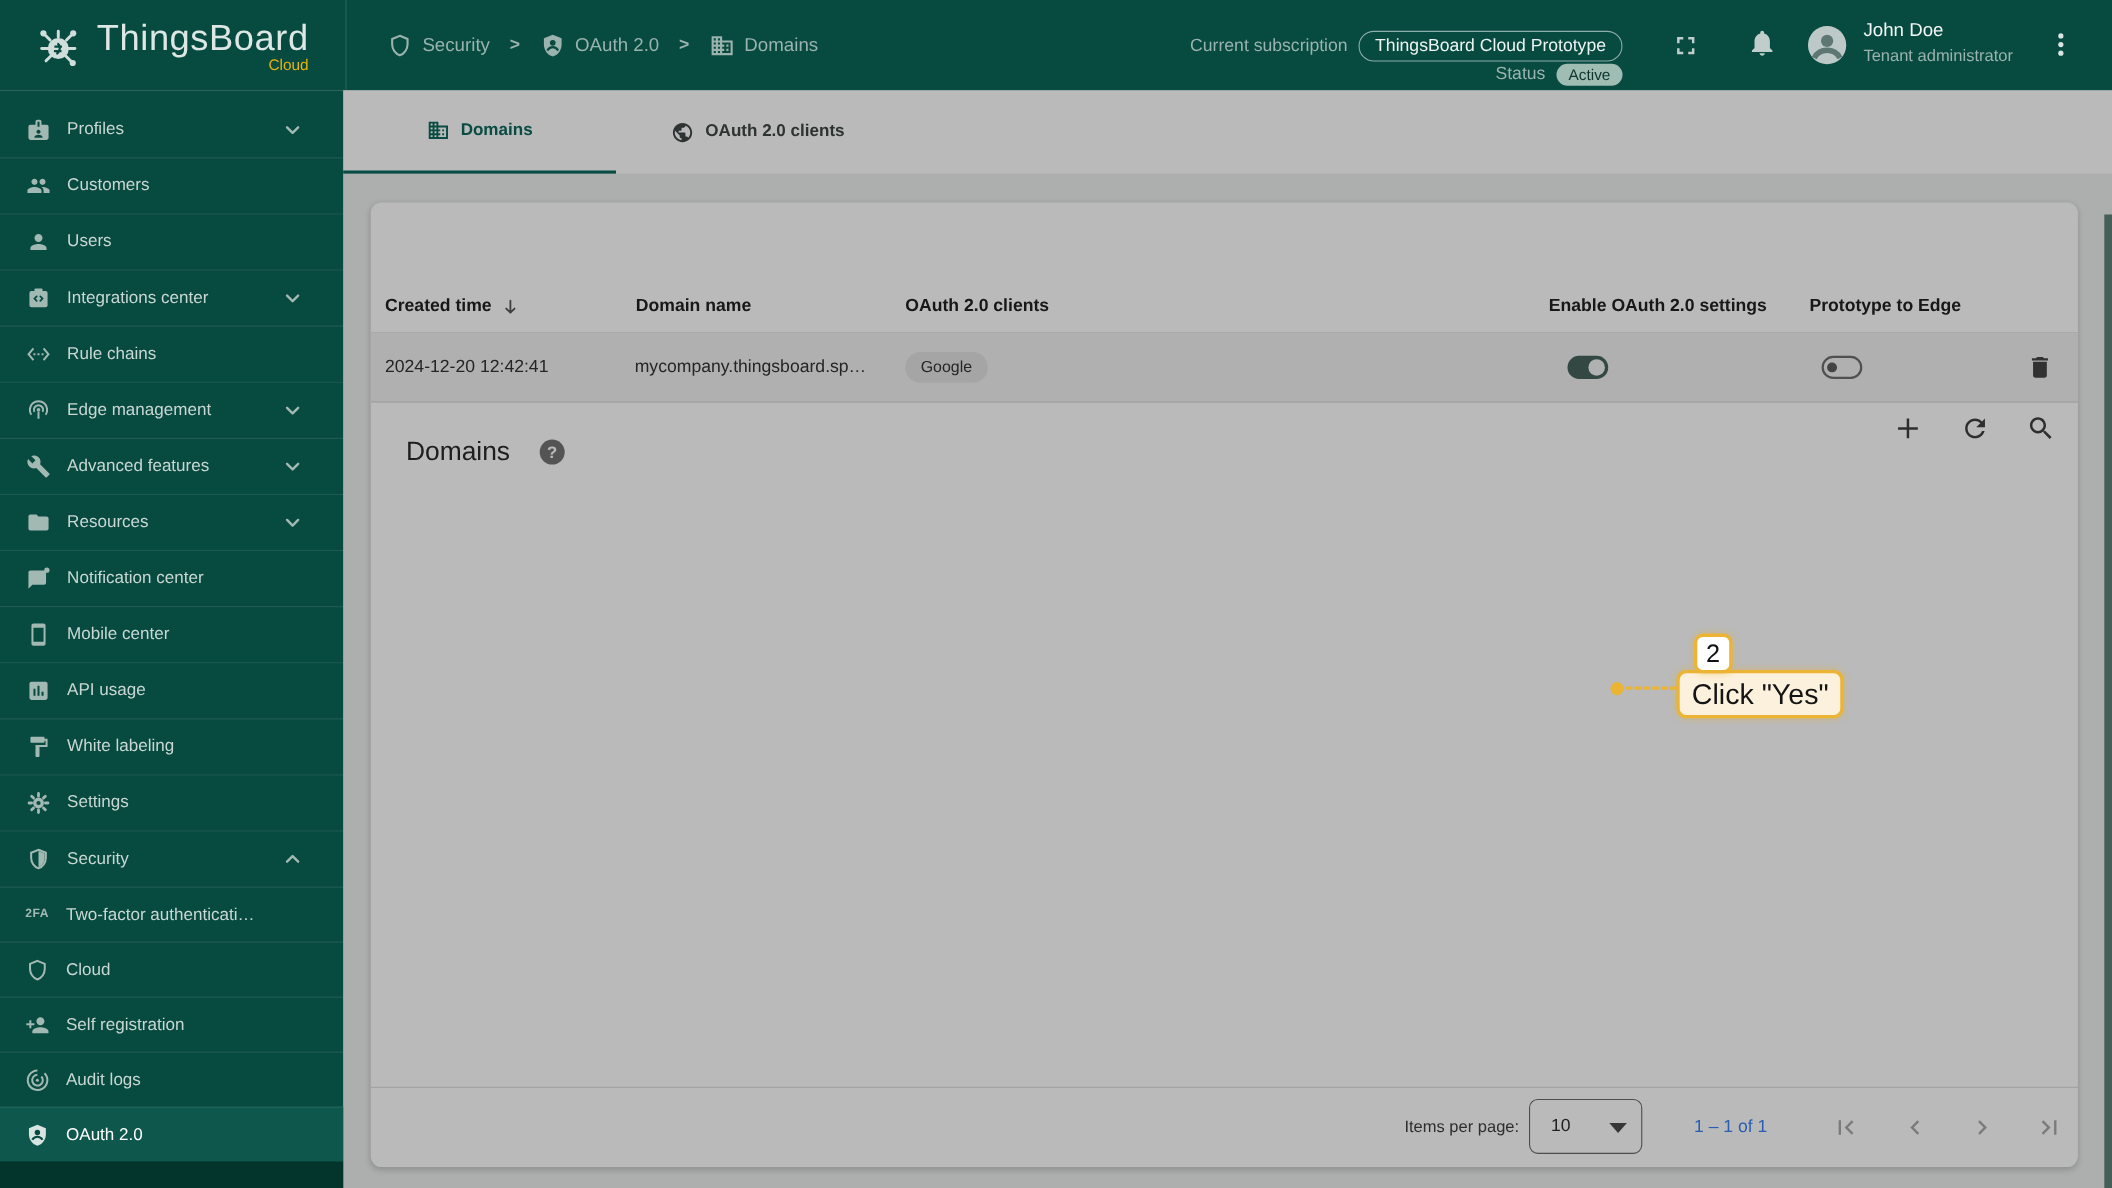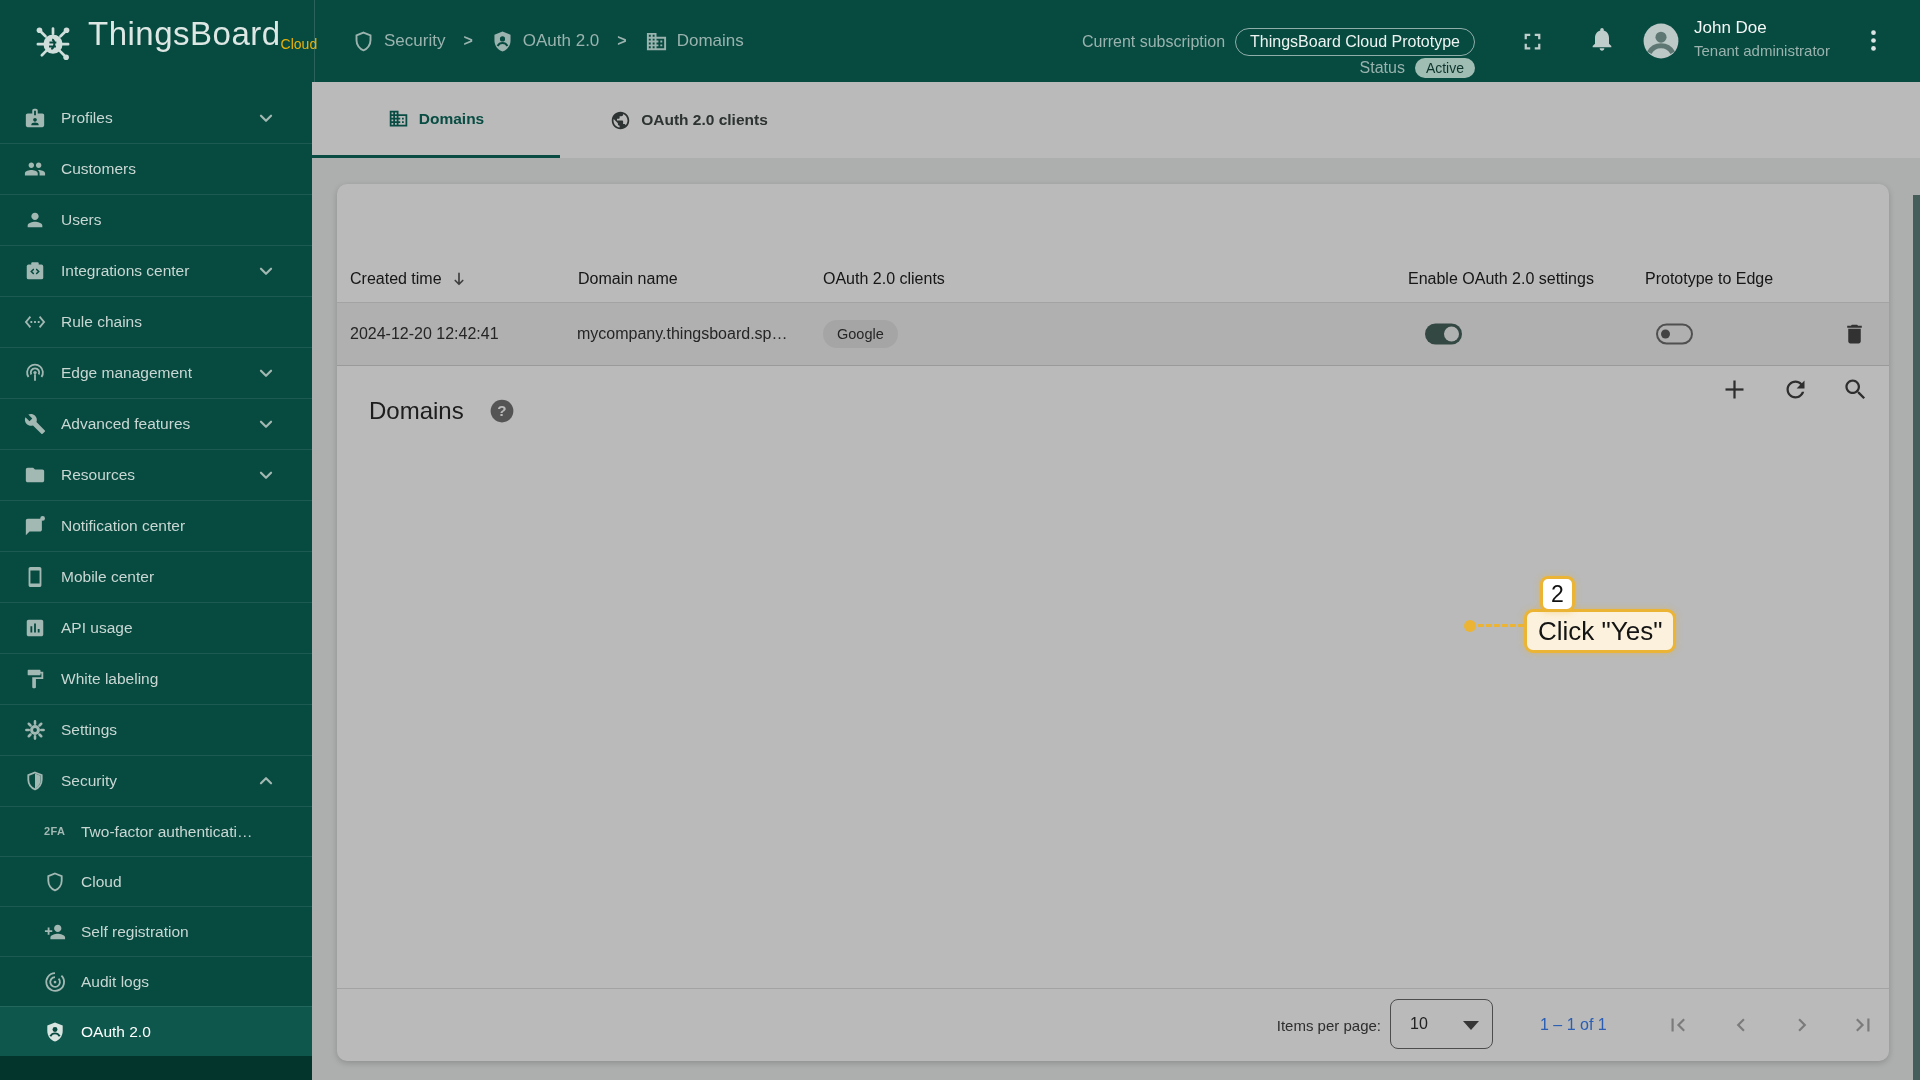--- a/index.html
+++ b/index.html
@@ -8,21 +8,21 @@
   #app{position:relative;width:1920px;height:1080px;font-family:"Liberation Sans","DejaVu Sans",sans-serif;
        background:#edf0ef;overflow:hidden;-webkit-font-smoothing:antialiased}
   .abs{position:absolute}
   .nowrap{white-space:nowrap}
   .icon svg{display:block;width:100%;height:100%}
 
   
   .topbar{position:absolute;left:0;top:0;width:1920px;height:82px;background:var(--teal);z-index:10}
   .logo{position:absolute;left:28px;top:16px;display:flex;align-items:flex-start;cursor:pointer}
   .logo .bug{width:50px;height:50px}
-  .logo-text{margin-left:10px;display:flex;align-items:flex-end}
+  .logo-text{margin-left:10px;display:flex;flex-direction:column;align-items:flex-end}
   .logo-title{font-size:33px;line-height:36px;font-weight:500;color:#dde7e4;letter-spacing:.5px}
   .logo-sub{font-size:14px;line-height:15px;color:#eab308;margin-top:0}
   .topbar-divider{position:absolute;left:314px;top:0;width:1px;height:82px;background:rgba(255,255,255,.14)}
   .breadcrumb{position:absolute;left:352px;top:0;height:82px;display:flex;align-items:center;color:#9ab3ae}
   .bc-item{display:flex;align-items:center;gap:9px;cursor:pointer}
   .bc-item .icon{width:23px;height:23px;color:#9ab3ae}
   .bc-label{font-size:17px}
   .bc-sep{margin:0 18px;font-size:16px;font-weight:700}
   .subinfo{position:absolute;right:445px;top:28px;display:flex;flex-direction:column;align-items:flex-end;gap:2px}
   .subinfo-row{display:flex;align-items:center;gap:10px}
@@ -39,21 +39,21 @@
   .dots{left:1860px;top:27px;width:27px;height:27px;color:#dbe4e2}
 
   
   .sidebar{position:absolute;left:0;top:82px;width:312px;height:998px;background:var(--teal);z-index:10;
            display:flex;flex-direction:column;padding-top:10px}
   .sn-item{flex:none;height:51px;display:flex;align-items:center;padding:0 20px 0 24px;cursor:pointer;color:#c9d7d3}
   .sn-item + .sn-item{border-top:1px solid rgba(255,255,255,.09)}
   .sn-item .icon{width:22px;height:22px;color:#a2b8b2;margin-right:15px;flex:none}
   .sn-label{font-size:15.5px}
   .sn-chev{margin-left:auto;width:19px;height:19px;color:#a2b8b2}
-  .sn-item.sub{height:50px;padding-left:44px}
+  .sn-item.sub{height:50px;padding-left:23px}
   .sn-item.active{background:var(--teal-active);color:#fff}
   .sn-item.active .icon{color:#d7e4e0}
   .txt2fa{font-size:11px;font-weight:700;letter-spacing:.4px;color:inherit}
   .side-thumb{position:absolute;right:0;top:195px;width:7px;height:885px;background:#61827b;z-index:12}
   .side-bottom{position:absolute;left:0;top:1056px;width:312px;height:24px;background:#04352c;z-index:11}
 
   
   .tabbar{position:absolute;left:312px;top:82px;width:1608px;height:76px;background:#fff;display:flex}
   .tab{height:100%;display:flex;align-items:center;justify-content:center;gap:10px;cursor:pointer;
        font-size:15.5px;font-weight:600;color:#3e4745}
@@ -65,21 +65,21 @@
   
   .content{position:absolute;left:312px;top:158px;width:1608px;height:922px;background:#edf0ef}
   .card{position:absolute;left:337px;top:184px;width:1552px;height:877px;background:#fff;border-radius:10px;
         box-shadow:0 2px 6px rgba(0,0,0,.18);overflow:hidden}
   .card-title{position:absolute;left:32px;top:213px;font-size:24px;font-weight:500;color:#2a2a2a}
   .help-icon{position:absolute;left:152px;top:214px;width:26px;height:26px;cursor:pointer}
   .ct-icon{position:absolute;top:192px;width:27px;height:27px;color:#3f3f3f;cursor:pointer}
   .ct-add{left:1384px}.ct-refresh{left:1445px}.ct-search{left:1505px}
 
   .thead{position:absolute;left:0;top:71px;width:1552px;height:48px;border-bottom:1px solid rgba(0,0,0,.12)}
-  .th{position:absolute;top:50%;transform:translateY(-50%);font-size:16px;font-weight:400;color:#212121;cursor:pointer}
+  .th{position:absolute;top:50%;transform:translateY(-50%);font-size:16px;font-weight:700;color:#212121;cursor:pointer}
   .th-1{left:13px;display:flex;align-items:center;gap:8px}
   .th-2{left:241px}.th-3{left:486px}.th-4{left:1071px}.th-5{left:1308px}
   .sort-icon{width:18px;height:18px;color:#555}
 
   .trow{position:absolute;left:0;top:119px;width:1552px;height:63px;background:#f1f1f1;
         border-bottom:1px solid rgba(0,0,0,.12);cursor:pointer}
   .td{position:absolute;top:50%;transform:translateY(-50%);font-size:16px;color:#333}
   .td-1{left:13px}.td-2{left:240px;max-width:218px;overflow:hidden}
   .chip{position:absolute;left:486px;top:50%;transform:translateY(-50%);background:#e3e3e3;border-radius:15px;
         padding:6px 14px;font-size:14.5px;color:#333}

